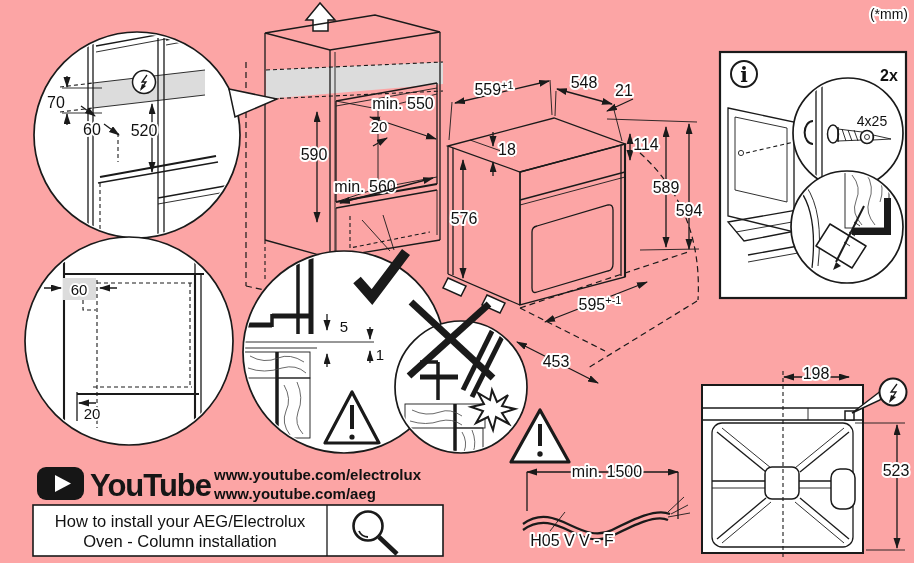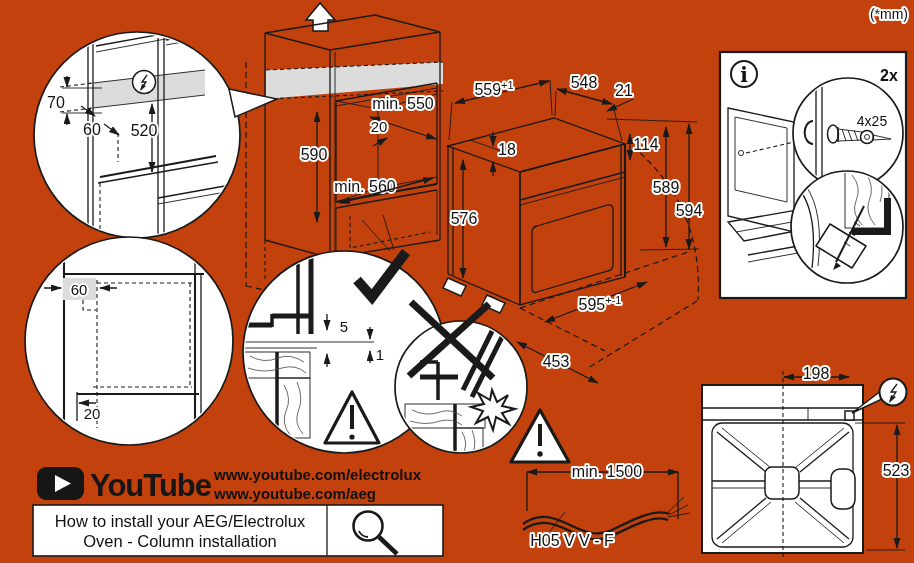--- a/index.html
+++ b/index.html
@@ -1,16 +1,16 @@
 <!DOCTYPE html>
 <html><head>
 <meta charset="utf-8">
 <style>
   html,body{margin:0;padding:0;background:#fff;}
-  .page{width:914px;height:563px;position:relative;background:#c2410c;overflow:hidden;}
+  .page{width:914px;height:563px;position:relative;background:#fca5a5;overflow:hidden;}
   svg{display:block;}
   .ln{stroke:#1a1a1a;stroke-width:1.3;fill:none;}
   .ln2{stroke:#1a1a1a;stroke-width:2.1;fill:none;}
   .thn{stroke:#1a1a1a;stroke-width:0.9;fill:none;}
   .thk{stroke:#1a1a1a;stroke-width:5;fill:none;}
   .thk4{stroke:#1a1a1a;stroke-width:3.5;fill:none;}
   .dsh{stroke:#1a1a1a;stroke-width:1.2;fill:none;stroke-dasharray:6 4;}
   .dsh2{stroke:#1a1a1a;stroke-width:1.1;fill:none;stroke-dasharray:4 3;}
   .cir{fill:#fff;stroke:#1a1a1a;stroke-width:1.7;}
   .wht{fill:#fff;stroke:#1a1a1a;stroke-width:1.5;}

